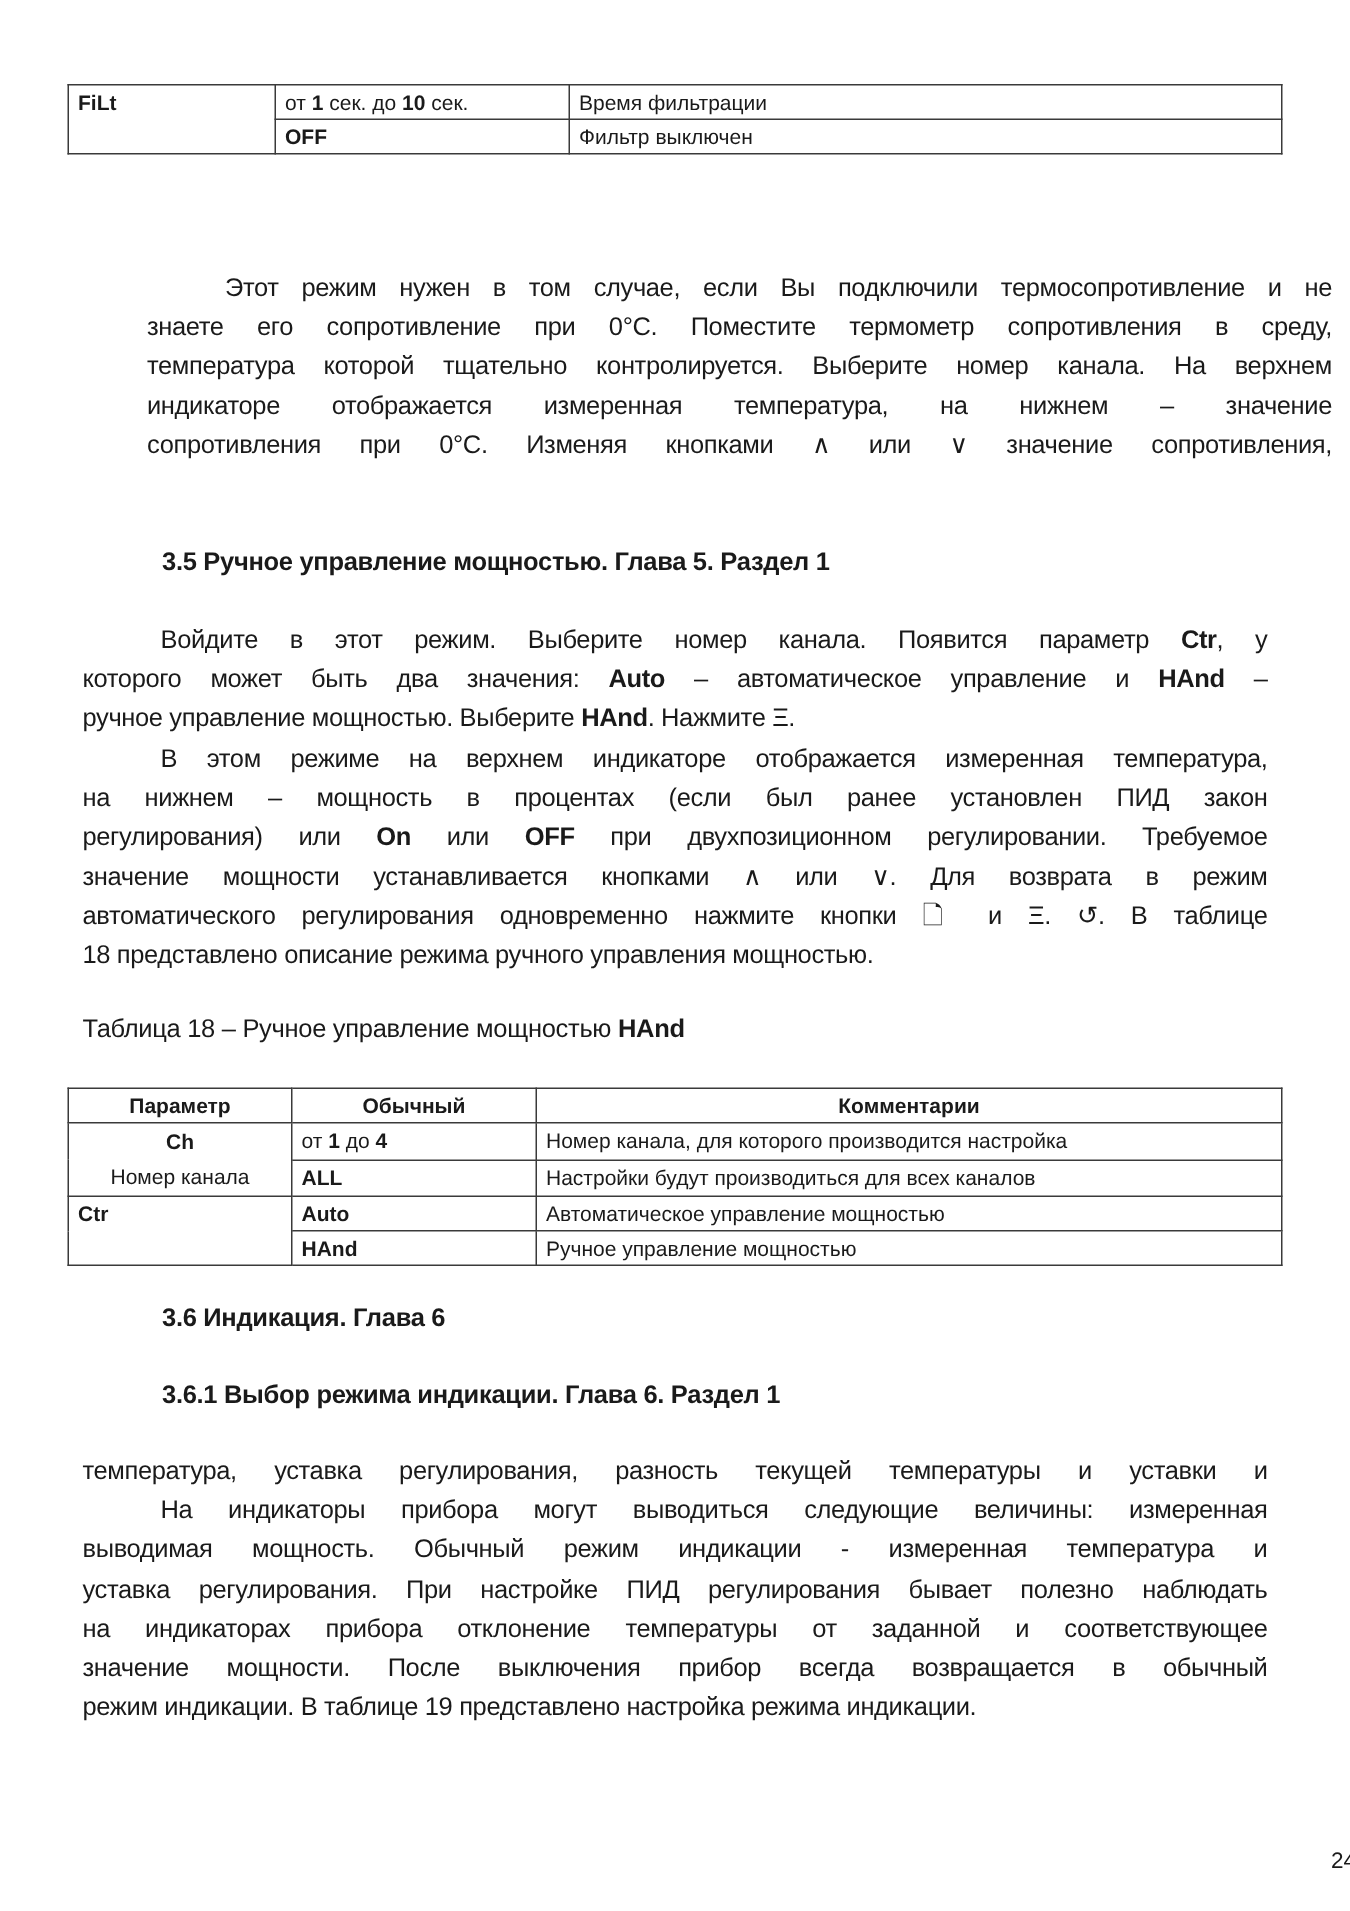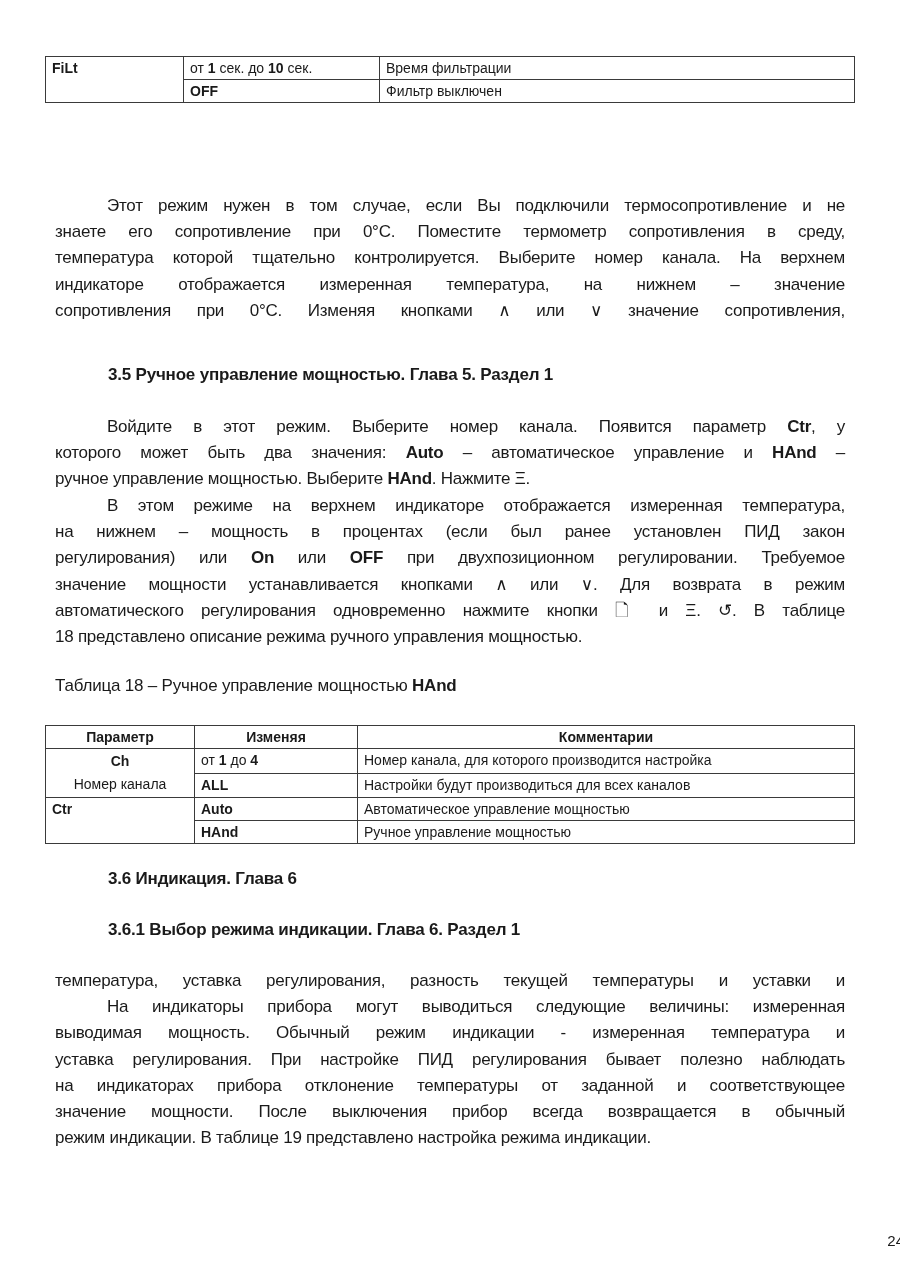--- a/index.html
+++ b/index.html
@@ -47,21 +47,21 @@
       <td><span>от </span><b>1</b><span> сек. до </span><b>10</b><span> сек.</span></td>
       <td>Время фильтрации</td>
     </tr>
     <tr>
       <td><b>OFF</b></td>
       <td>Фильтр выключен</td>
     </tr>
   </tbody>
     </table>
 
-  <div class="para" style="top:193px;">
+  <div class="para" style="top:179px;margin-left:43px;">
     <span class="line"><span class="indent"></span><span>Этот режим нужен в том случае, если Вы подключили термосопротивление и не</span></span>
     <span class="line">знаете его сопротивление при 0°С. Поместите термометр сопротивления в среду,</span>
     <span class="line">температура которой тщательно контролируется. Выберите номер канала. На верхнем</span>
     <span class="line">индикаторе отображается измеренная температура, на нижнем – значение</span>
     <span class="line">сопротивления при 0°С. Изменяя кнопками ∧ или ∨ значение сопротивления,</span>
   </div>
 
   <div class="heading" style="top:365px;">3.5 Ручное управление мощностью. Глава 5. Раздел 1</div>
   <div class="para" style="top:414px;">
     <span class="line"><span class="indent"></span><span>Войдите в этот режим. Выберите номер канала. Появится параметр </span><b>Ctr</b><span>, у</span></span>
@@ -81,21 +81,21 @@
 
   <table class="grid" style="left:45px; top:725px; width:810px;">
     <colgroup>
         <col style="width:149px">
         <col style="width:163px">
         <col>
       </colgroup>
     <tbody>
         <tr>
       <th>Параметр</th>
-      <th>Изменяя</th>
+      <th>Обычный</th>
       <th>Комментарии</th>
     </tr>
     <tr>
       <td rowspan="2" style="line-height:23px;text-align:center;"><b>Ch</b><br><span>Номер канала</span></td>
       <td><span>от </span><b>1</b><span> до </span><b>4</b></td>
       <td>Номер канала, для которого производится настройка</td>
     </tr>
     <tr>
       <td><b>ALL</b></td>
       <td>Настройки будут производиться для всех каналов</td>

